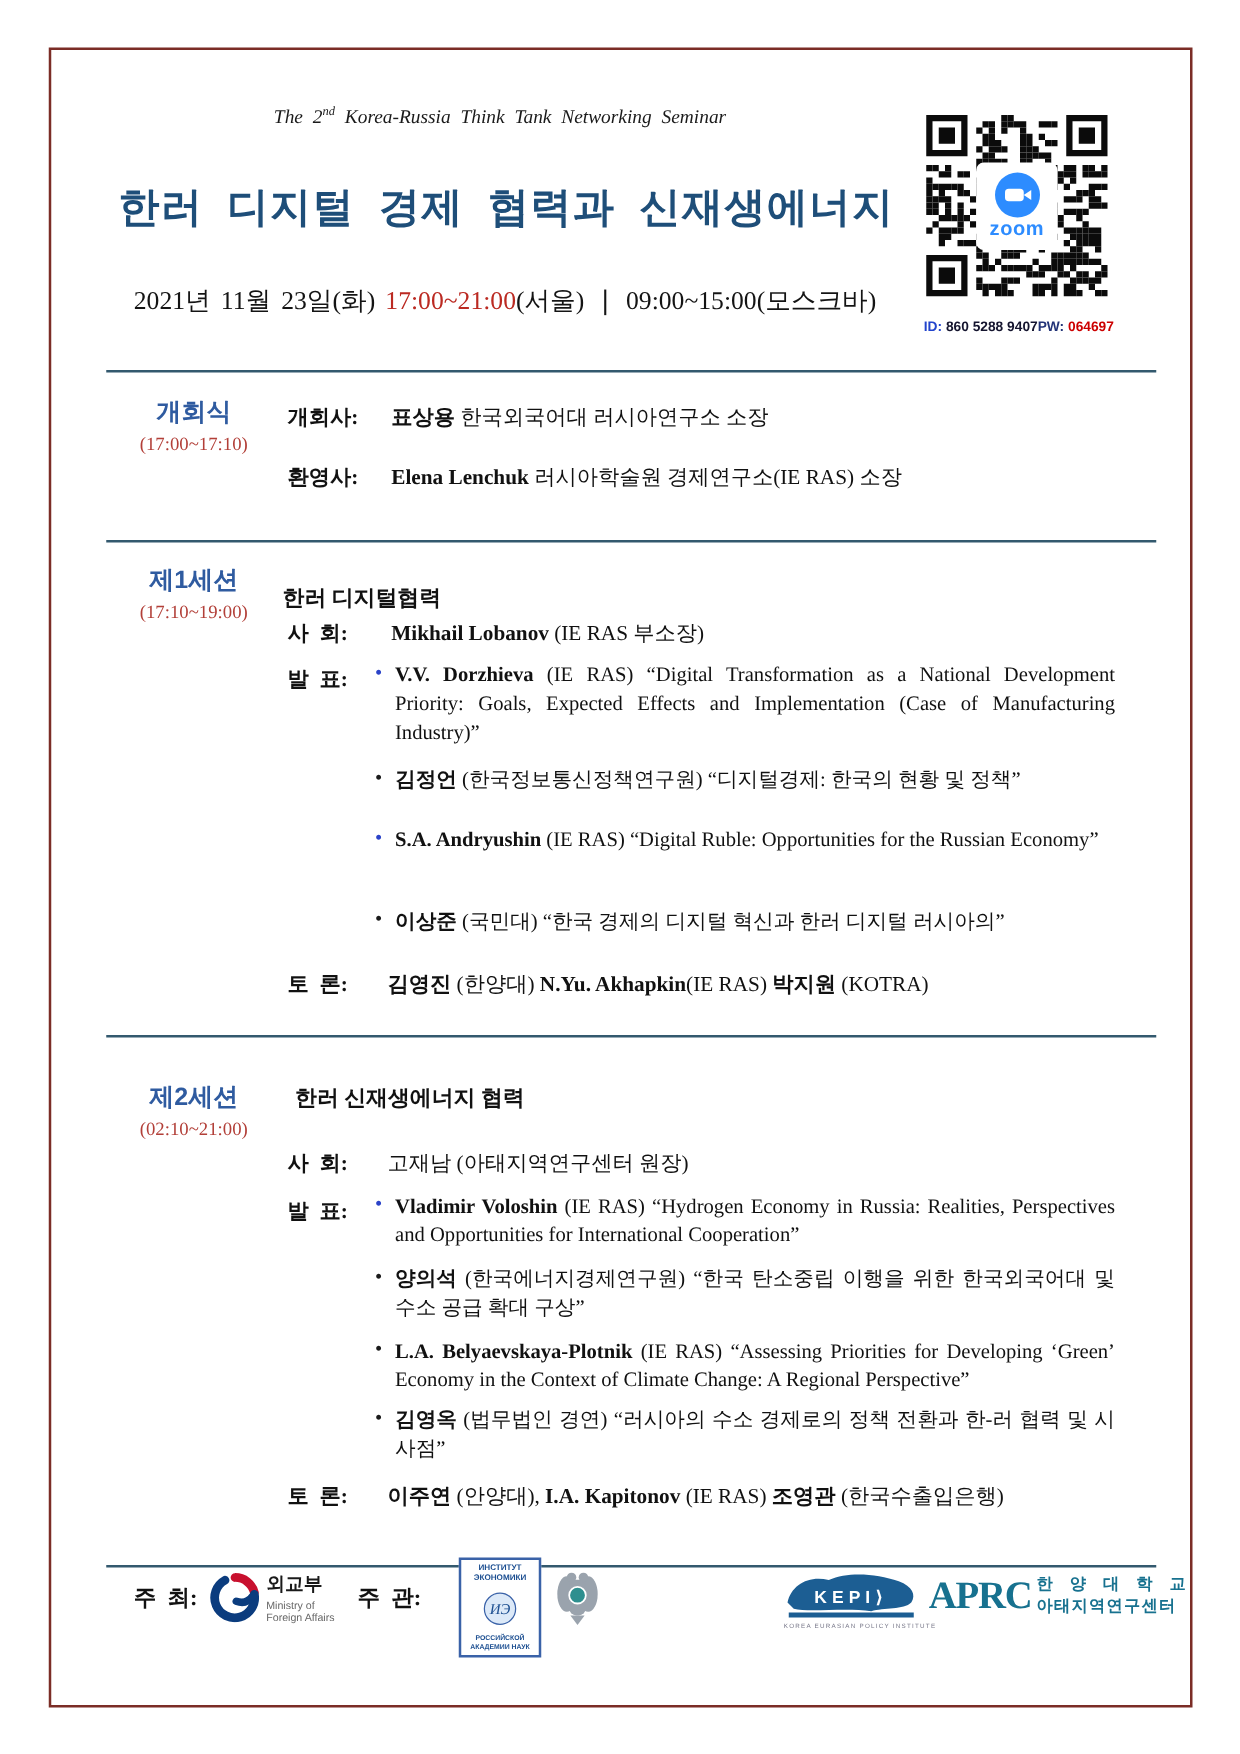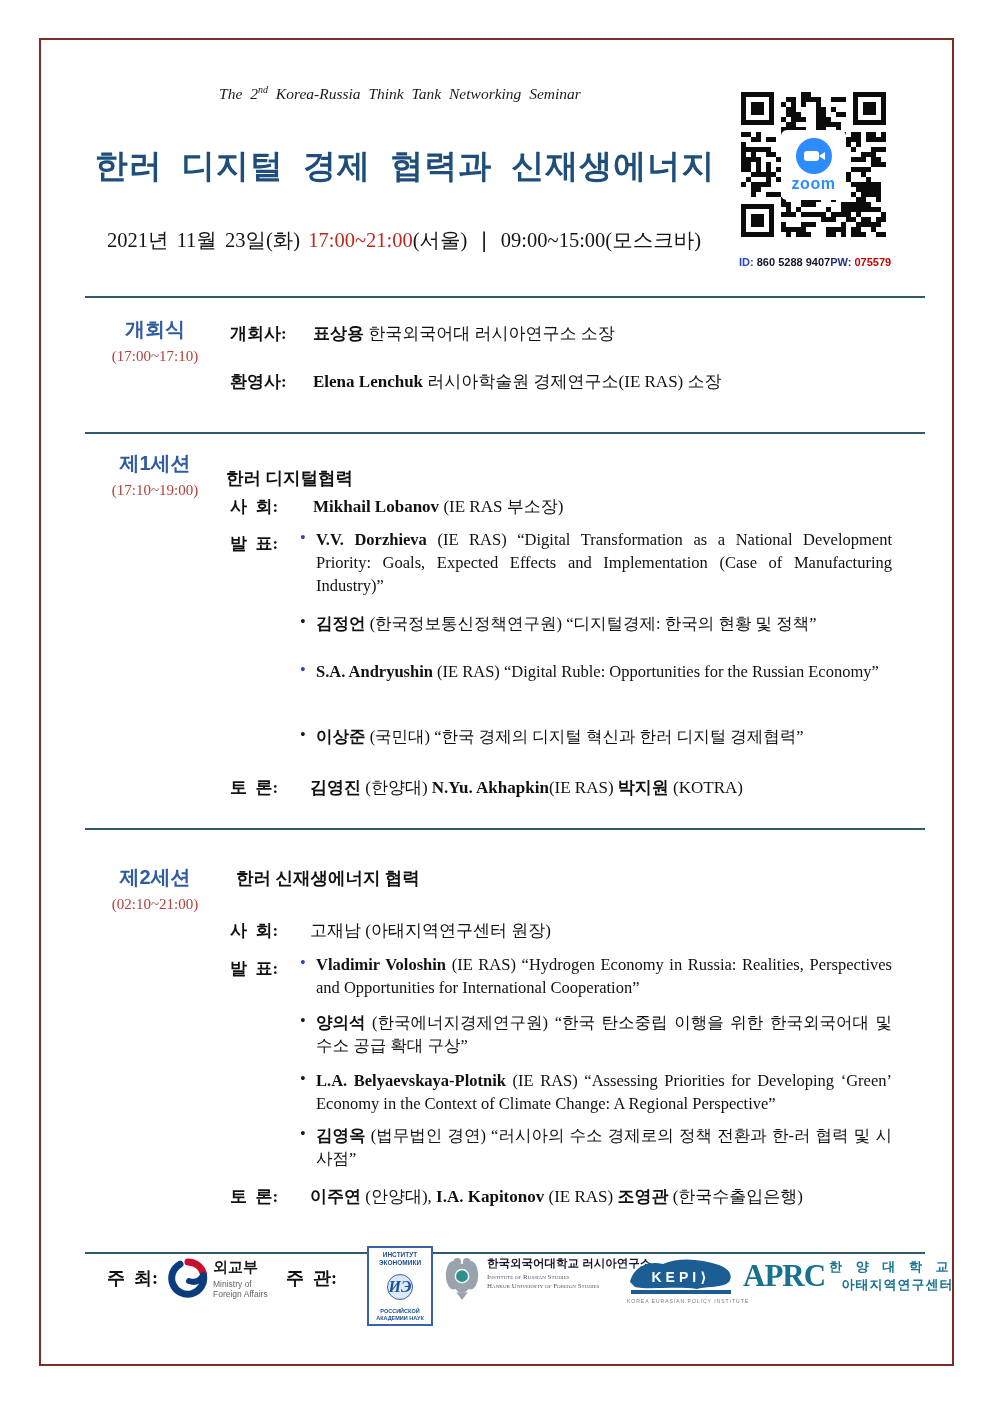--- a/index.html
+++ b/index.html
@@ -49,33 +49,33 @@
   
   .flabel{font-size:18px;font-weight:bold;white-space:pre;}
   .mofa{display:flex;align-items:flex-start;}
   .mofa-kr{font-family:"Liberation Sans","DejaVu Sans",sans-serif;font-size:15px;font-weight:bold;color:#1a1a1a;}
   .mofa-en{font-family:"Liberation Sans","DejaVu Sans",sans-serif;font-size:8.5px;color:#666;line-height:10px;margin-top:2px;}
   .ieras{left:367px;top:1246px;width:66px;height:80px;border:2px solid #3a62a8;box-sizing:border-box;background:#fff;
          display:flex;flex-direction:column;align-items:center;justify-content:space-between;padding:3px 1px;}
   .ieras .t{font-family:"Liberation Sans","DejaVu Sans",sans-serif;font-size:6.5px;font-weight:bold;color:#1d4f91;line-height:7.5px;text-align:center;}
   .ieras .b{font-family:"Liberation Sans","DejaVu Sans",sans-serif;font-size:5.5px;font-weight:bold;color:#1d4f91;line-height:6.5px;text-align:center;}
   .ieras .emblem{width:24px;height:24px;border-radius:50%;border:1.5px solid #3a62a8;background:#dce9f8;color:#1d4f91;
-                 display:flex;align-items:center;justify-content:center;font-size:16px;font-weight:bold;font-style:italic;}
+                 display:flex;align-items:center;justify-content:center;font-size:12px;font-weight:normal;font-style:italic;}
   .hufs{left:443px;top:1256px;display:flex;align-items:flex-start;}
   .hufs-kr{font-family:"Liberation Sans","DejaVu Sans",sans-serif;font-size:11.5px;font-weight:bold;color:#13132b;white-space:nowrap;}
   .hufs-en{font-size:7px;color:#556;font-variant:small-caps;line-height:9px;margin-top:2px;white-space:nowrap;}
   .kepi{left:627px;top:1256px;width:108px;text-align:center;}
   .kepi-caption{font-family:"Liberation Sans","DejaVu Sans",sans-serif;font-size:5px;color:#778;letter-spacing:1px;margin-top:2px;white-space:nowrap;}
   .kepi-word{position:absolute;left:0;top:13px;width:100%;text-align:center;color:#fff;
              font-family:"Liberation Sans","DejaVu Sans",sans-serif;font-weight:bold;font-size:14px;letter-spacing:4px;}
   .aprc{left:743px;top:1258px;display:flex;align-items:center;}
   .aprc-abbr{font-family:"Liberation Serif","DejaVu Serif",serif;font-weight:bold;font-size:31px;color:#17718F;letter-spacing:-1px;line-height:34px;}
   .aprc-kr{font-family:"Liberation Sans","DejaVu Sans",sans-serif;font-weight:bold;color:#17718F;margin-left:4px;}
   .aprc-kr .l1{font-size:13px;letter-spacing:5px;white-space:nowrap;}
-  .aprc-kr .l2{font-size:13px;letter-spacing:1px;white-space:nowrap;text-align:right;}
+  .aprc-kr .l2{font-size:13px;letter-spacing:1px;white-space:nowrap;}
 </style>
 </head>
 <body>
 
 <div class="abs page-border"></div>
 
 <div class="abs series"><span>The 2</span><sup>nd</sup><span> Korea-Russia Think Tank Networking Seminar</span></div>
 
 <div class="abs title">한러 디지털 경제 협력과 신재생에너지</div>
 
@@ -417,21 +417,21 @@
     </div>
   <div class="qr-logo">
     <div class="zoom-circle">
         <span class="cam"></span>
       </div>
     <div class="zoom-word">zoom</div>
   </div>
 </div>
 <div class="abs qr-meta">
   <span><span class="idl">ID:</span> <span class="idv">860 5288 9407</span></span>
-  <span><span class="pwl">PW:</span> <span class="pwv">075579</span></span>
+  <span><span class="pwl">PW:</span> <span class="pwv">064697</span></span>
 </div>
 
 <div class="abs divider" style="top:296px"></div>
 <div class="abs divider" style="top:432px"></div>
 <div class="abs divider" style="top:828px"></div>
 <div class="abs divider" style="top:1252px"></div>
 
 <div class="abs sec-head" style="top:316px">
   <div class="sec-label">개회식</div>
   <div class="sec-time">(17:00~17:10)</div>
@@ -462,21 +462,21 @@
 <div class="abs pitem" style="top:612px">
   <span class="bullet bullet-dark">•</span>
   <div class="ptext"><b>김정언</b><span> (한국정보통신정책연구원) “디지털경제: 한국의 현황 및 정책”</span></div>
 </div>
 <div class="abs pitem" style="top:660px">
   <span class="bullet bullet-blue">•</span>
   <div class="ptext"><b>S.A. Andryushin</b><span> (IE RAS) “Digital Ruble: Opportunities for the Russian Economy”</span></div>
 </div>
 <div class="abs pitem" style="top:725px">
   <span class="bullet bullet-dark">•</span>
-  <div class="ptext"><b>이상준</b><span> (국민대) “한국 경제의 디지털 혁신과 한러 디지털 경제협력”</span></div>
+  <div class="ptext"><b>이상준</b><span> (국민대) “한국 경제의 디지털 혁신과 한러 디지털 러시아의”</span></div>
 </div>
 <div class="abs crow" style="top:776px">
   <span class="rlabel">토  론:</span>
   <span class="rvalue2"><b>김영진</b><span> (한양대) </span><b>N.Yu. Akhapkin</b><span>(IE RAS) </span><b>박지원</b><span> (KOTRA)</span></span>
 </div>
 
 <div class="abs sec-head" style="top:864px">
   <div class="sec-label">제2세션</div>
   <div class="sec-time">(02:10~21:00)</div>
 </div>
@@ -532,24 +532,20 @@
     <g fill="#9aa3ad">
       <ellipse cx="11" cy="20" rx="8" ry="15"></ellipse>
       <ellipse cx="29" cy="20" rx="8" ry="15"></ellipse>
       <rect x="13" y="8" width="14" height="30" rx="6"></rect>
       <circle cx="15" cy="6" r="4"></circle>
         <circle cx="25" cy="6" r="4"></circle>
       <path d="M14 38 L20 46 L26 38 Z"></path>
     </g>
     <circle cx="20" cy="21" r="7" fill="#2e8f8f" stroke="#fff" stroke-width="1.5"></circle>
   </svg>
-  <div style="margin-left:6px;">
-    <div class="hufs-kr">한국외국어대학교 러시아연구소</div>
-    <div class="hufs-en"><span>Institute of Russian Studies</span><br><span>Hankuk University of Foreign Studies</span></div>
-  </div>
 </div>
 
 <div class="abs kepi">
   <div style="position:relative;width:108px;height:40px;">
     <svg width="108" height="40" viewBox="0 0 108 40">
       <path d="M3 26 C6 12 20 4 36 8 C52 1 74 3 92 9 C103 13 106 20 102 26 C96 32 80 30 70 33 C50 30 20 34 8 31 Z" fill="#1C5E93"></path>
       <rect x="4" y="34" width="100" height="4" fill="#1C5E93"></rect>
     </svg>
     <div class="kepi-word"><span>KEPI</span>⟩</div>
   </div>

